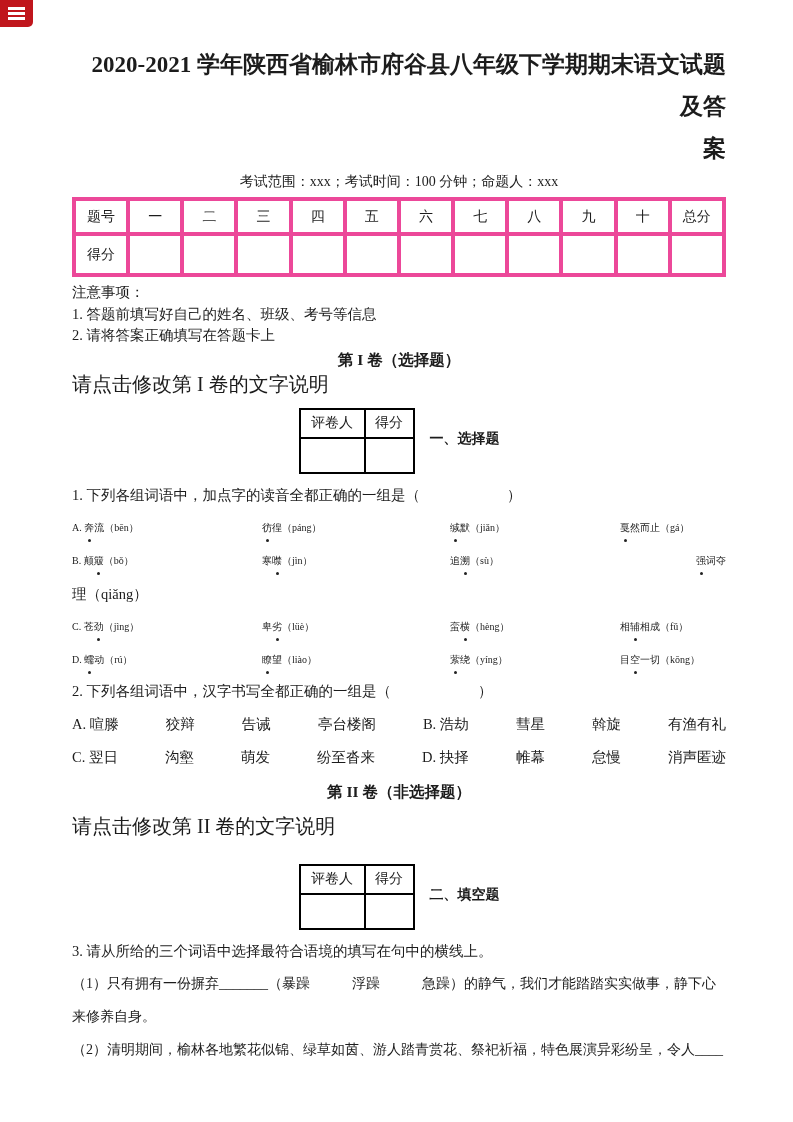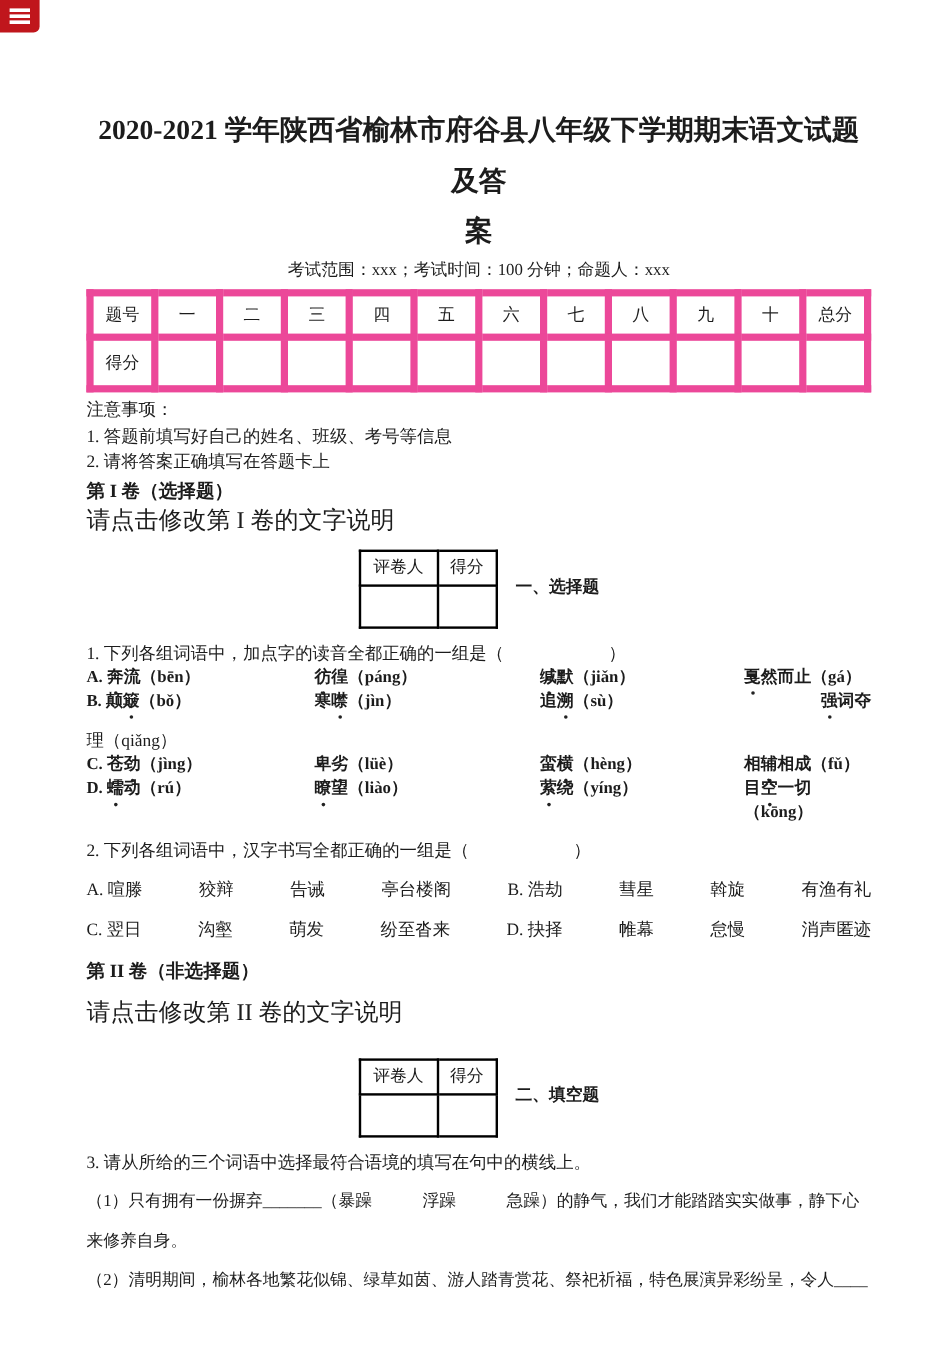--- a/index.html
+++ b/index.html
@@ -5,38 +5,38 @@
   html,body{margin:0;padding:0;background:#ffffff;}
   .page{
     width:793px;height:1122px;box-sizing:border-box;
     padding:0 67px 0 72px;position:relative;background:#fff;
     font-family:"Liberation Serif","DejaVu Serif",serif;
     color:#1c1c1c;overflow:hidden;
   }
   .badge{position:absolute;left:0;top:0;width:33px;height:27px;
     border-radius:0 0 5px 0;display:flex;align-items:center;justify-content:center;}
   .badge .bars{width:17px;height:3px;background:#fff;box-shadow:0 5px 0 #fff,0 10px 0 #fff;margin-top:-10px;}
-  .title{padding-top:88px;text-align:center;font-weight:bold;font-size:23px;line-height:42px;}
+  .title{padding-top:44px;text-align:right;font-weight:bold;font-size:23px;line-height:42px;}
   .meta{text-align:center;font-size:14px;line-height:20px;margin-top:2px;}
   table.score{width:100%;border-collapse:collapse;table-layout:fixed;font-size:14px;margin-top:5px;}
-  table.score td{border:6px solid #ec4899;text-align:center;height:31px;padding:0;}
+  table.score td{border:4px solid #ec4899;text-align:center;height:31px;padding:0;}
   table.score tr.blank td{height:37px;}
   .notes{font-size:14.5px;line-height:21.5px;margin-top:5px;}
-  .part-heading{text-align:left;font-weight:bold;font-size:15.5px;line-height:22px;margin-top:2px;}
+  .part-heading{text-align:center;font-weight:bold;font-size:15.5px;line-height:22px;margin-top:2px;}
   .edit-note{font-size:20px;line-height:22px;margin-top:2px;cursor:pointer;}
   .grader-row{display:flex;align-items:center;gap:15px;margin-top:13px;justify-content:center;}
   table.grader{border-collapse:collapse;font-size:14px;}
   table.grader td{border:2px solid #000;text-align:center;padding:0;}
   table.grader .h td{height:27px;}
   table.grader .h td:first-child{width:63px;}
   table.grader .h td:last-child{width:47px;}
   table.grader .b td{height:33px;}
   .section-title{font-weight:bold;font-size:14px;margin-top:-4px;}
   .qtext{font-size:14.5px;line-height:20px;margin-top:11px;}
-  .optrow{display:grid;grid-template-columns:190px 188px 170px 1fr;font-size:14px;line-height:20px;font-weight:bold;}
+  .optrow{display:grid;grid-template-columns:190px 188px 170px 1fr;font-size:10px;line-height:20px;margin-top:13px;}
   .optrow .cell.right{text-align:right;}
   .cont-row{font-size:14.5px;line-height:20px;margin-top:13px;}
   .dm{position:relative;display:inline-block;}
   .dm::after{content:"";position:absolute;left:50%;bottom:-4px;width:3px;height:3px;margin-left:-1.5px;border-radius:50%;background:#222;}
   .wordrow{display:flex;justify-content:space-between;font-size:14.5px;line-height:20px;margin-top:13px;}
   .q3line{font-size:14px;line-height:20px;margin-top:13px;}
   .footer{position:absolute;left:0;right:0;bottom:32px;text-align:center;
     font-family:"Liberation Sans","DejaVu Sans",sans-serif;font-size:17px;color:#9d9d9d;}
 </style>
 </head>

